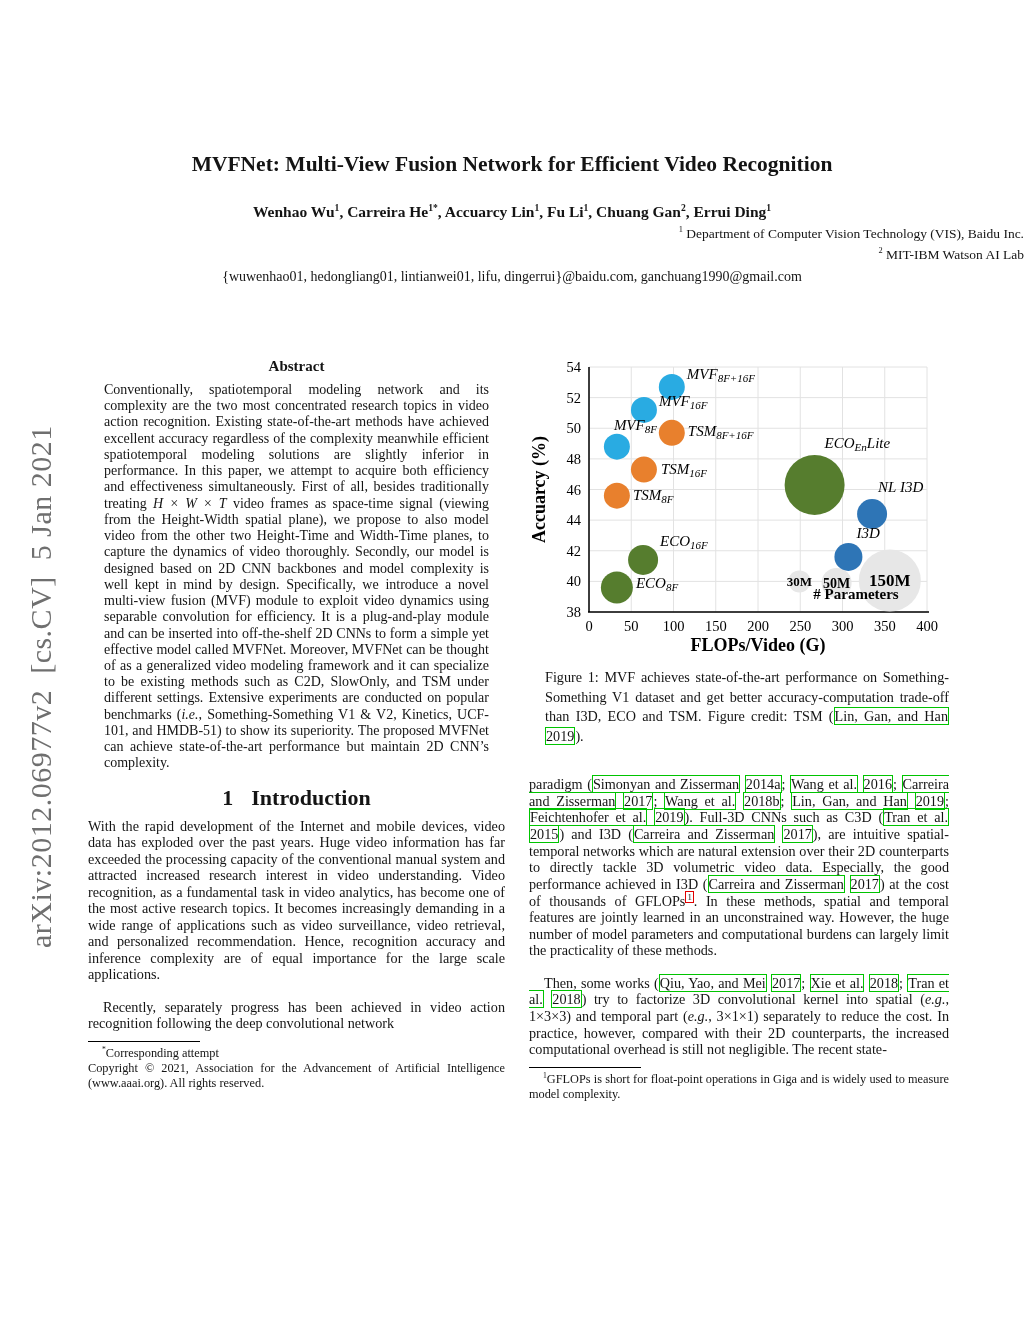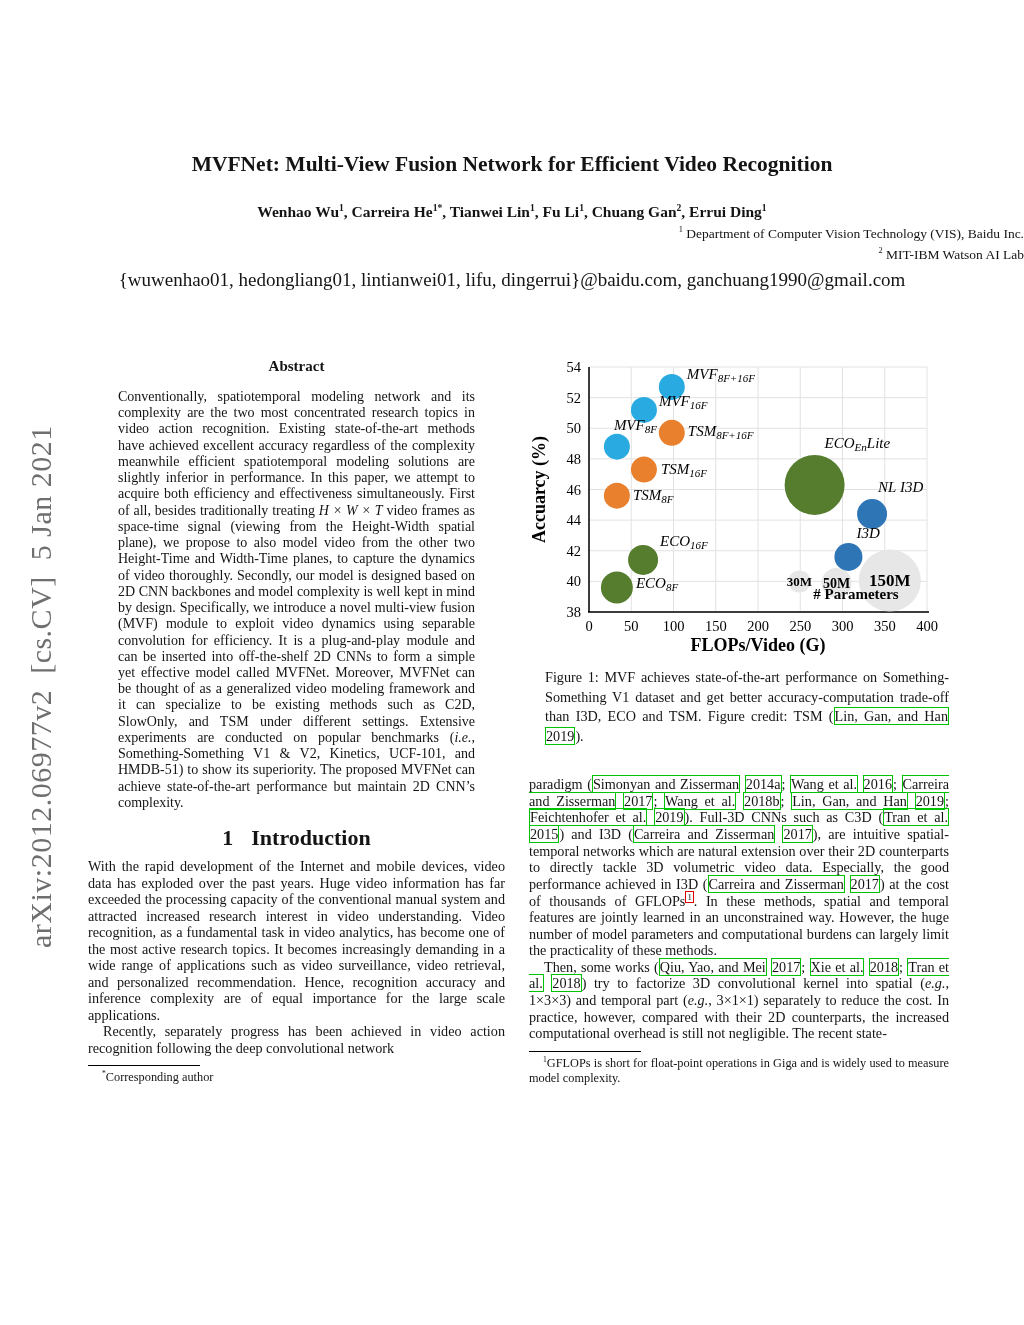--- a/index.html
+++ b/index.html
@@ -8,61 +8,62 @@
     font-family:"Liberation Serif", serif;color:#141414;
   }
   .watermark{
     position:absolute;left:24px;top:948px;transform:rotate(-90deg);transform-origin:0 0;
     font-size:30px;color:#6f6f6f;white-space:pre;letter-spacing:0.5px;
   }
   .paper-header{position:absolute;top:152px;left:0;width:1024px;text-align:center;}
   .title{font-size:21.5px;font-weight:bold;margin:0;}
   .authors{font-size:15.5px;font-weight:bold;margin:25px 0 0 0;}
   .affil{font-size:13.5px;margin:4px 0 0 0;text-align:right;}
-  .emails{font-size:19px;margin:7px 0 0 0;}
+  .emails{font-size:14px;margin:7px 0 0 0;}
   .run-sup{font-size:0.62em;vertical-align:super;}
   .run-i{font-style:italic;}
   .run-m{font-style:italic;}
   .run-cite{border:1px solid #00c400;}
   .run-fnref{font-size:0.62em;vertical-align:super;border:1px solid #e00000;padding:0 1px;}
   .col-left{position:absolute;left:88px;top:358px;width:417px;}
   .col-right{position:absolute;left:529px;top:352px;width:420px;}
   .abstract-heading{font-size:15px;font-weight:bold;text-align:center;margin:0 0 7px 0;}
-  .abstract-body{padding:0 16px;font-size:14px;line-height:1.16;text-align:justify;margin:14px;}
+  .abstract-body{padding:0 16px;font-size:14px;line-height:1.16;text-align:justify;margin:0;}
   .section-heading{font-size:22px;font-weight:bold;text-align:center;margin:13px 0 7px 0;font-family:Liberation Serif, serif;}
   .section-number{margin-right:18px;}
   .para{font-size:14.2px;line-height:1.165;text-align:justify;margin:0;}
-  .para.indent{text-indent:15px;}
+  .para.indent{text-indent:15px;margin-top:16px;}
   .footnote-rule{border:none;border-top:1px solid #000;width:112px;margin:9px 0 3px 0;}
   .footnote{font-size:12.3px;line-height:1.22;text-align:justify;margin:0;}
   .footnote.indent{text-indent:14px;}
   .figure{width:420px;height:308px;margin:0 0 8px 0;}
   .caption{font-size:14.2px;line-height:1.38;text-align:justify;margin:0 0 30px 16px;}
 </style>
 </head>
 <body>
 
 <div class="watermark">arXiv:2012.06977v2  [cs.CV]  5 Jan 2021</div>
 
 <div class="paper-header">
   <h1 class="title">MVFNet: Multi-View Fusion Network for Efficient Video Recognition</h1>
-  <p class="authors"><span>Wenhao Wu</span><span class="run-sup">1</span><span>, Carreira He</span><span class="run-sup">1*</span><span>, Tianwei Lin</span><span class="run-sup">1</span><span>, Fu Li</span><span class="run-sup">1</span><span>, Chuang Gan</span><span class="run-sup">2</span><span>, Errui Ding</span><span class="run-sup">1</span></p>
+  <p class="authors"><span>Wenhao Wu</span><span class="run-sup">1</span><span>, Carreira He</span><span class="run-sup">1*</span><span>, Accuarcy Lin</span><span class="run-sup">1</span><span>, Fu Li</span><span class="run-sup">1</span><span>, Chuang Gan</span><span class="run-sup">2</span><span>, Errui Ding</span><span class="run-sup">1</span></p>
   <p class="affil"><span class="run-sup">1</span><span> Department of Computer Vision Technology (VIS), Baidu Inc.</span></p>
   <p class="affil"><span class="run-sup">2</span><span> MIT-IBM Watson AI Lab</span></p>
   <p class="emails">{wuwenhao01, hedongliang01, lintianwei01, lifu, dingerrui}@baidu.com, ganchuang1990@gmail.com</p>
 </div>
 
 <div class="col-left">
   <h2 class="abstract-heading">Abstract</h2>
   <p class="abstract-body"><span>Conventionally, spatiotemporal modeling network and its complexity are the two most concentrated research topics in video action recognition. Existing state-of-the-art methods have achieved excellent accuracy regardless of the complexity meanwhile efficient spatiotemporal modeling solutions are slightly inferior in performance. In this paper, we attempt to acquire both efficiency and effectiveness simultaneously. First of all, besides traditionally treating </span><span class="run-m">H × W × T</span><span> video frames as space-time signal (viewing from the Height-Width spatial plane), we propose to also model video from the other two Height-Time and Width-Time planes, to capture the dynamics of video thoroughly. Secondly, our model is designed based on 2D CNN backbones and model complexity is well kept in mind by design. Specifically, we introduce a novel multi-view fusion (MVF) module to exploit video dynamics using separable convolution for efficiency. It is a plug-and-play module and can be inserted into off-the-shelf 2D CNNs to form a simple yet effective model called MVFNet. Moreover, MVFNet can be thought of as a generalized video modeling framework and it can specialize to be existing methods such as C2D, SlowOnly, and TSM under different settings. Extensive experiments are conducted on popular benchmarks (</span><span class="run-i">i.e.</span><span>, Something-Something V1 &amp; V2, Kinetics, UCF-101, and HMDB-51) to show its superiority. The proposed MVFNet can achieve state-of-the-art performance but maintain 2D CNN’s complexity.</span></p>
   <h2 class="section-heading"><span class="section-number">1</span><span>Introduction</span></h2>
   <p class="para">With the rapid development of the Internet and mobile devices, video data has exploded over the past years. Huge video information has far exceeded the processing capacity of the conventional manual system and attracted increased research interest in video understanding. Video recognition, as a fundamental task in video analytics, has become one of the most active research topics. It becomes increasingly demanding in a wide range of applications such as video surveillance, video retrieval, and personalized recommendation. Hence, recognition accuracy and inference complexity are of equal importance for the large scale applications.</p>
   <p class="para indent">Recently, separately progress has been achieved in video action recognition following the deep convolutional network</p>
   <hr class="footnote-rule">
-  <p class="footnote indent"><span class="run-sup">*</span><span>Corresponding author</span></p>
+  <p class="footnote indent"><span class="run-sup">*</span><span>Corresponding attempt</span></p>
+  <p class="footnote">Copyright © 2021, Association for the Advancement of Artificial Intelligence (www.aaai.org). All rights reserved.</p>
 </div>
 
 <div class="col-right">
   <div class="figure" id="figure1"><svg width="420" height="308" font-family="&quot;Liberation Serif&quot;, serif">
         <line x1="60" y1="15" x2="60" y2="260" stroke="#e2e2e2" stroke-width="1"></line>
         <line x1="102.25" y1="15" x2="102.25" y2="260" stroke="#e2e2e2" stroke-width="1"></line>
         <line x1="144.5" y1="15" x2="144.5" y2="260" stroke="#e2e2e2" stroke-width="1"></line>
         <line x1="186.75" y1="15" x2="186.75" y2="260" stroke="#e2e2e2" stroke-width="1"></line>
         <line x1="229" y1="15" x2="229" y2="260" stroke="#e2e2e2" stroke-width="1"></line>
         <line x1="271.25" y1="15" x2="271.25" y2="260" stroke="#e2e2e2" stroke-width="1"></line>

